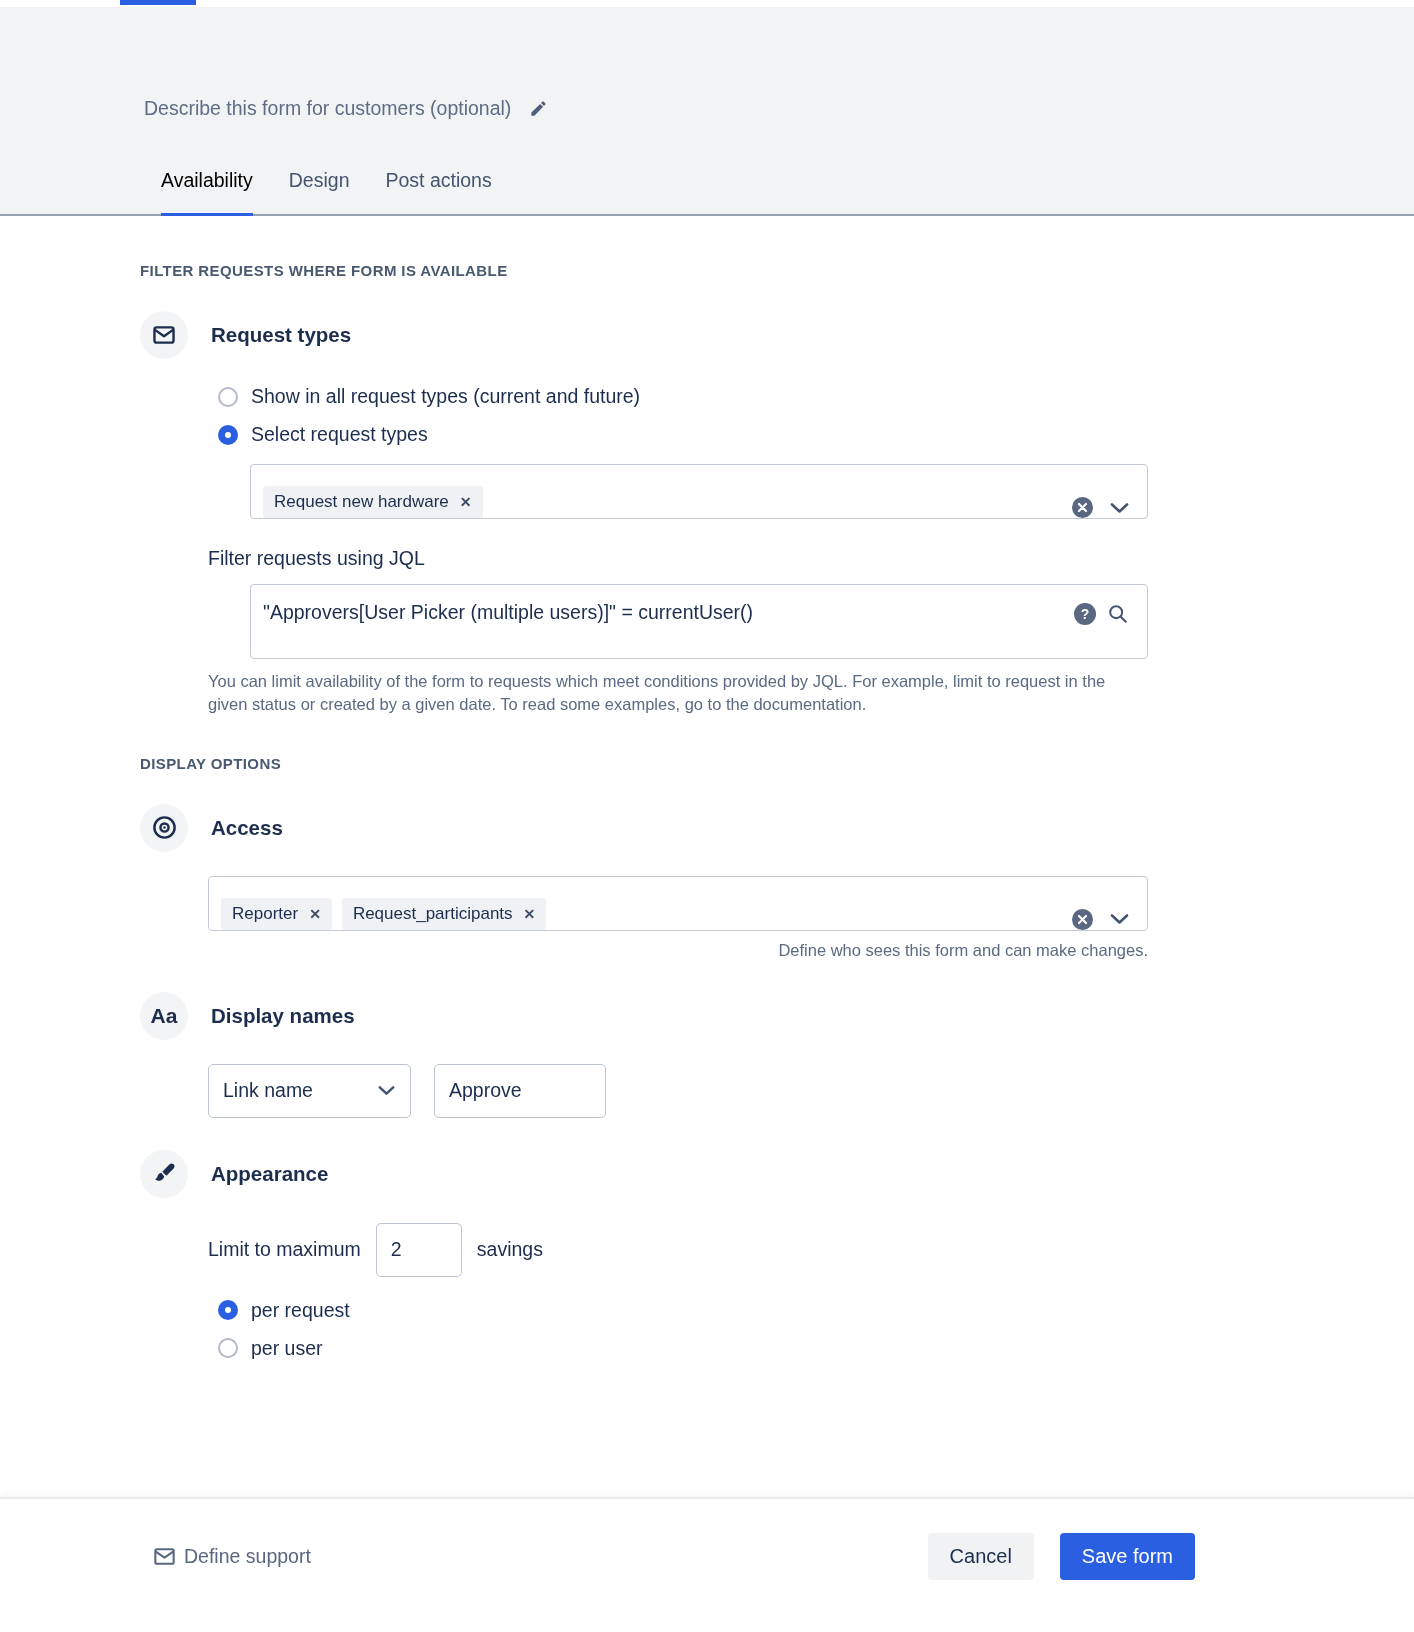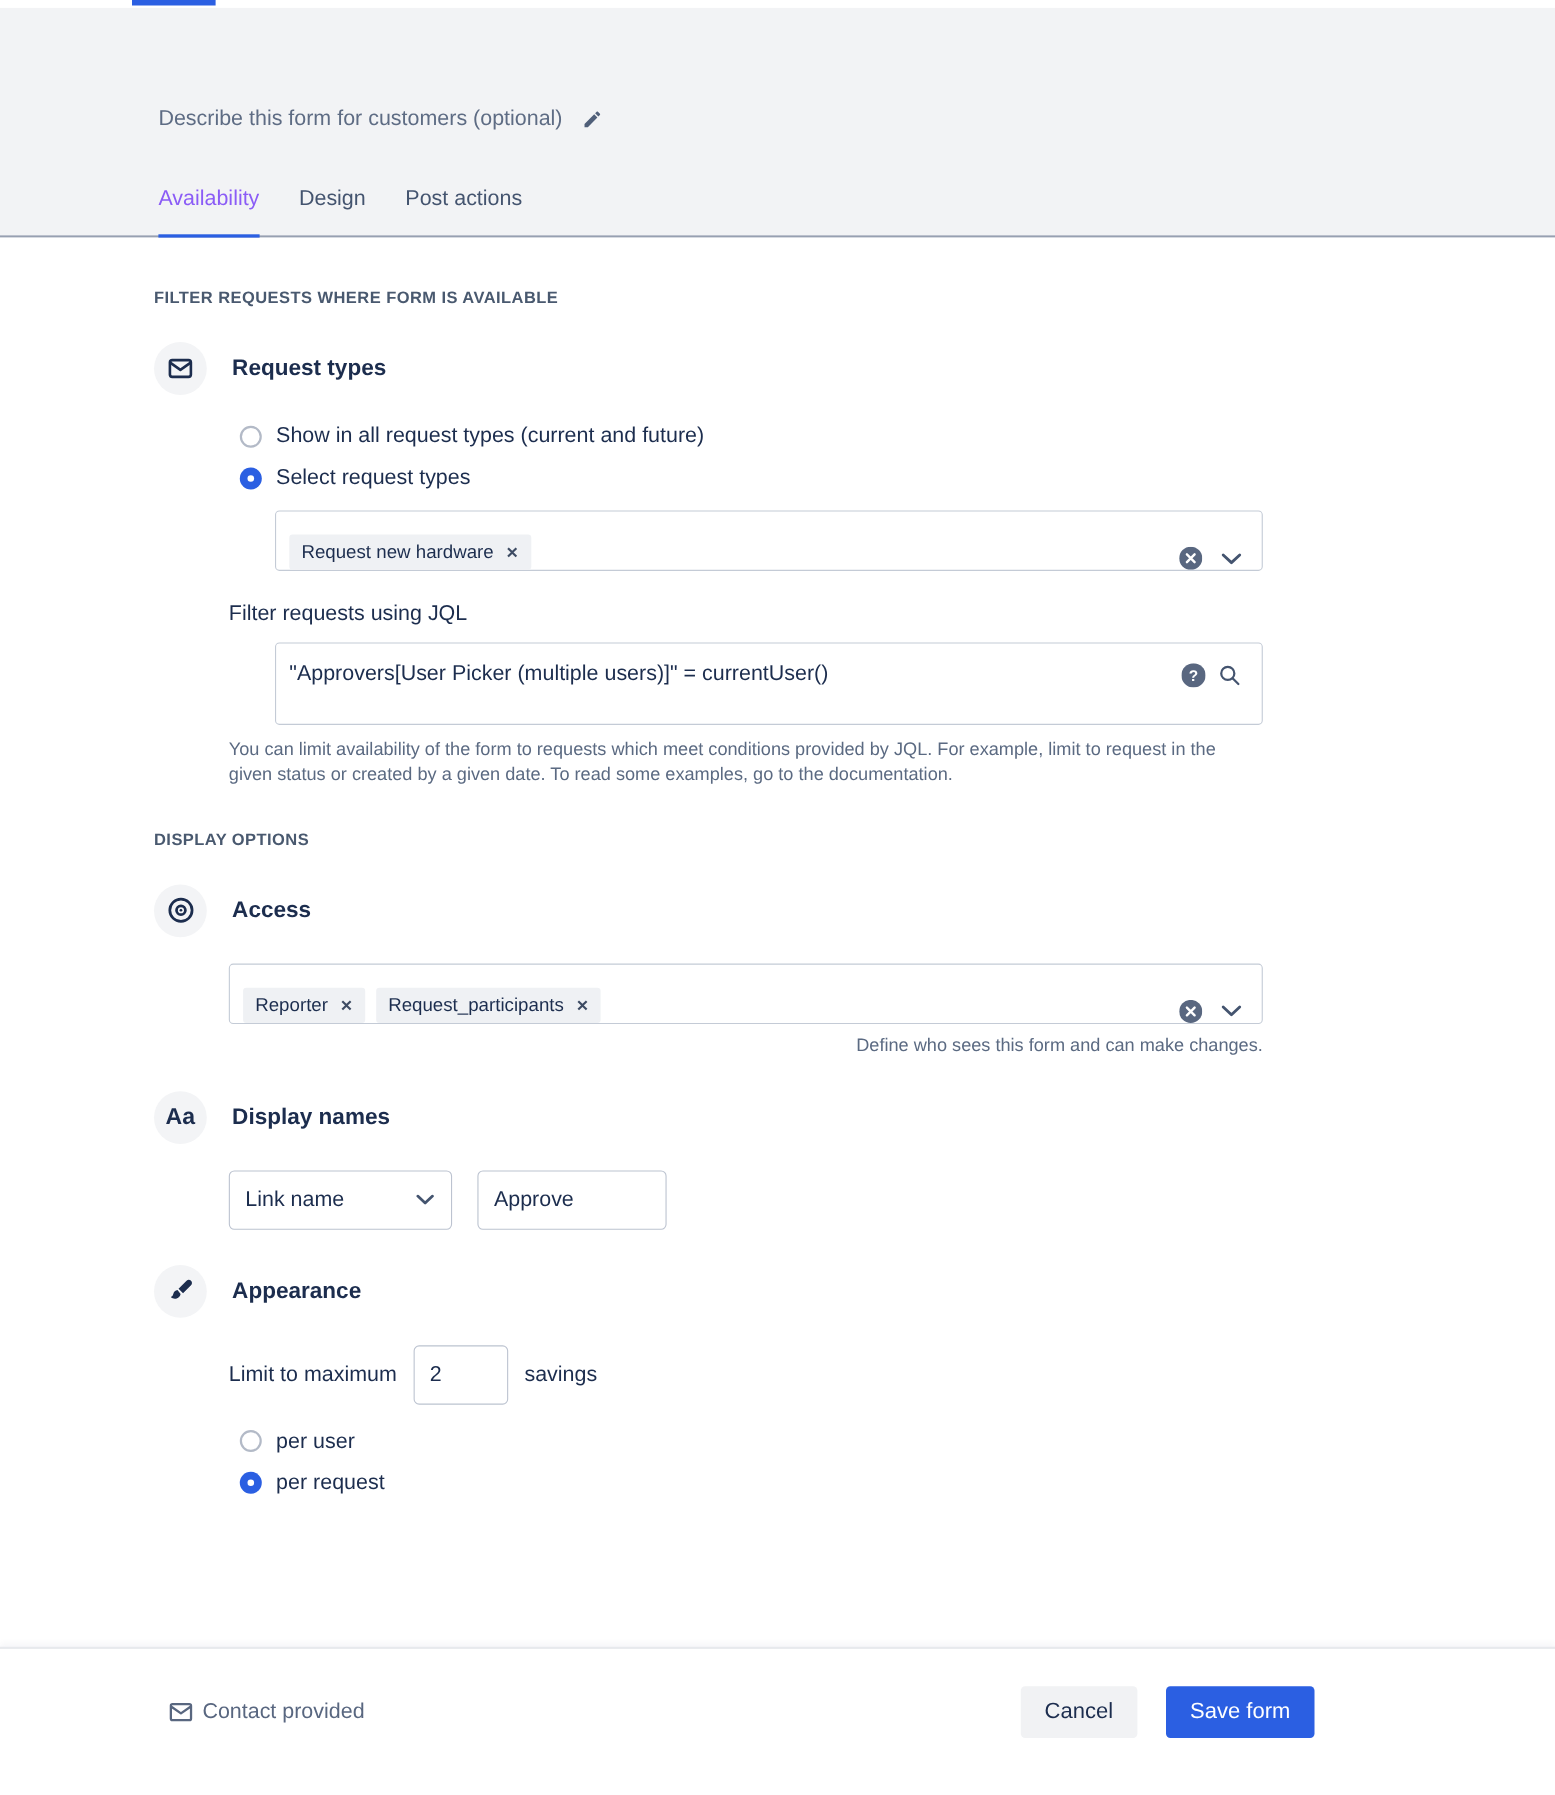--- a/index.html
+++ b/index.html
@@ -22,21 +22,21 @@
   .form-title { font-size: 31px; font-weight: 500; color: #213049; letter-spacing: 0.2px; }
   .edit-pencil { cursor: pointer; display: flex; }
   .status { display: flex; align-items: center; gap: 14px; }
   .toggle { width: 47px; height: 25px; border-radius: 13px; background: #4a8268; position: relative; cursor: pointer; }
   .toggle .knob { position: absolute; right: 2px; top: 2px; width: 21px; height: 21px; border-radius: 50%; background: #ffffff; }
   .toggle svg { position: absolute; left: 7px; top: 6px; }
   .status-label { font-size: 15px; font-weight: 700; color: #1f6a4d; letter-spacing: 0.8px; }
   .desc-row { margin-top: 33px; display: flex; align-items: center; gap: 18px; font-size: 19.5px; color: #5e6c84; }
   .tabs { margin-top: 49px; display: flex; gap: 36px; margin-bottom: -2px; }
   .tab { font-size: 19.5px; font-weight: 500; color: #44546f; padding-bottom: 21px; cursor: pointer; }
-  .tab.active { color: #8b5cf6; border-bottom: 3px solid #2b5fe2; }
+  .tab.active { color: #000000; border-bottom: 3px solid #2b5fe2; margin-left: 17px; }
 
   
   .main { padding: 46px 266px 0 140px; background: #ffffff; }
   .section-label { font-size: 15px; font-weight: 700; color: #49596f; letter-spacing: 0.4px; }
   .feature { display: flex; align-items: center; gap: 23px; margin-top: 32px; }
   .icon-circle { width: 48px; height: 48px; border-radius: 50%; background: #f3f4f6; display: flex; align-items: center; justify-content: center; flex: 0 0 48px; }
   .feature-heading { font-size: 20.5px; font-weight: 700; color: #1c2d4e; }
   .aa-glyph { font-size: 21px; font-weight: 700; color: #1c2d4e; }
 
   .radio-group { margin-left: 78px; margin-top: 26px; display: flex; flex-direction: column; gap: 15px; }
@@ -247,36 +247,36 @@
   <div class="limit-row">
     <span>Limit to maximum</span>
     <div class="number-input">
       <span>2</span>
     </div>
     <span>savings</span>
   </div>
 
   <div class="radio-group appearance-radios">
     <div class="radio-row">
+      <span class="radio checked"></span>
+      <span>per request</span>
+    </div>
+    <div class="radio-row">
       <span class="radio"></span>
       <span>per user</span>
-    </div>
-    <div class="radio-row">
-      <span class="radio checked"></span>
-      <span>per request</span>
     </div>
   </div>
 
 </div>
 
 <div class="footer">
   <div class="contact">
     <svg width="25" height="25" viewBox="0 0 24 24">
       <rect x="3.2" y="5" width="17.6" height="14" rx="1.5" fill="none" stroke="#596780" stroke-width="2"></rect>
       <path d="M4 7.5l8 5.6 8-5.6" fill="none" stroke="#596780" stroke-width="2" stroke-linecap="round" stroke-linejoin="round"></path>
     </svg>
-    <span>Contact provided</span>
+    <span>Define support</span>
   </div>
   <div class="footer-buttons">
     <button class="btn btn-cancel">Cancel</button>
     <button class="btn btn-save">Save form</button>
   </div>
 </div>
 
 </body></html>

